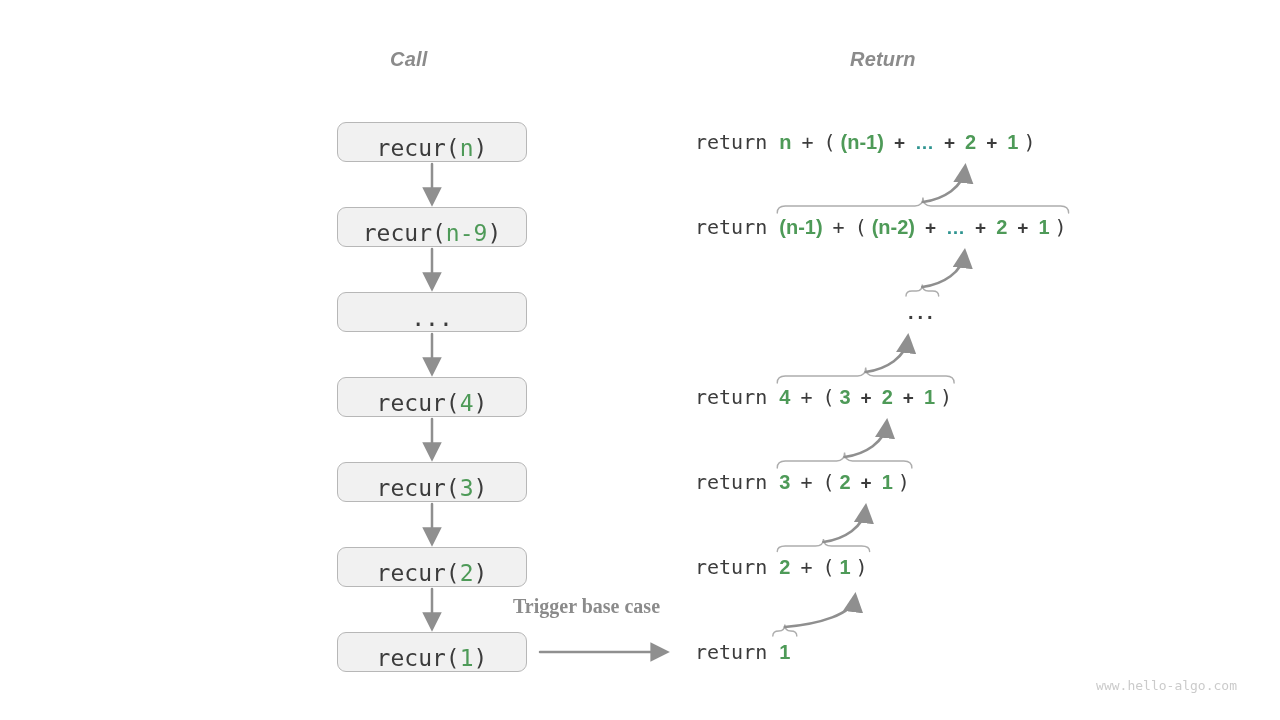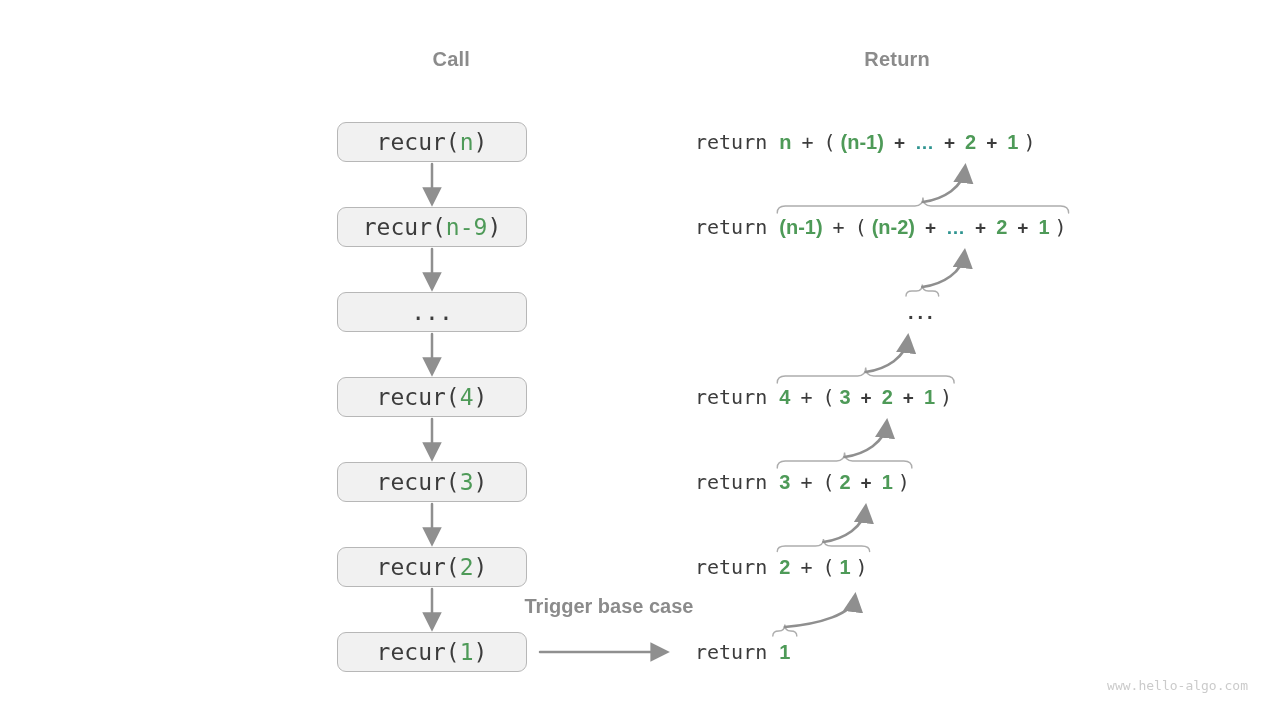--- a/index.html
+++ b/index.html
@@ -2,50 +2,50 @@
 <html><head>
 <meta charset="utf-8">
 <style>
   html,body{margin:0;padding:0;background:#ffffff;}
   #canvas{
     position:relative;width:1280px;height:720px;background:#ffffff;overflow:hidden;
     font-family:"Liberation Sans", sans-serif;
   }
   .col-header{
     position:absolute;top:48px;font-size:20px;font-weight:bold;color:var(--gray-label);
-    text-align:right;letter-spacing:.2px;
+    text-align:left;letter-spacing:.2px;font-style:italic;
   }
   #call-header{left:390px;width:80px;}
   #return-header{left:850px;width:80px;}
   .call-box{
     position:absolute;left:337px;width:190px;height:40px;box-sizing:border-box;
     background:var(--box-fill);border:1.5px solid var(--box-border);border-radius:9px;
-    display:flex;align-items:center;justify-content:center;
+    display:flex;align-items:flex-end;justify-content:center;
     font-family:"DejaVu Sans Mono", monospace;font-size:23px;color:var(--dark);
     white-space:pre;
   }
   .call-box .arg{color:var(--green);}
   .return-row{
     position:absolute;height:28px;display:flex;align-items:baseline;white-space:pre;
   }
   .return-row span{line-height:28px;display:inline-block;}
   .seg-kw{font-family:"DejaVu Sans Mono", monospace;font-size:20px;color:var(--dark);margin-right:12px;}
   .seg-op{font-family:"Liberation Sans", sans-serif;font-weight:bold;font-size:20px;color:var(--green);}
   .seg-plus{font-family:"DejaVu Sans Mono", monospace;font-size:20px;color:var(--dark);margin:0 10px;}
   .seg-paren{font-family:"DejaVu Sans Mono", monospace;font-size:20px;color:var(--dark);}
   .seg-cg{font-family:"Liberation Sans", sans-serif;font-weight:bold;font-size:20px;color:var(--green);margin:0 5px;}
   .seg-cd{font-family:"Liberation Sans", sans-serif;font-weight:bold;font-size:19px;color:var(--dark);margin:0 5px;}
   .seg-ct{font-family:"Liberation Sans", sans-serif;font-weight:bold;font-size:19px;color:var(--teal);margin:0 5px;}
   .seg-dots{font-family:"Liberation Sans", sans-serif;font-weight:bold;font-size:20px;color:var(--dark);letter-spacing:4px;}
   #trigger-label{
-    position:absolute;left:513px;top:595px;width:192px;text-align:center;
-    font-size:20px;font-weight:bold;color:var(--gray-label);
+    position:absolute;left:513px;top:595px;width:192px;
+    font-size:20px;font-weight:bold;color:var(--gray-label);font-family:Liberation Serif, serif;
   }
   #watermark{
-    position:absolute;right:32px;top:678px;
+    position:absolute;right:43px;top:678px;
     font-family:"DejaVu Sans Mono", monospace;font-size:13px;color:#cbcbcb;
   }
   #overlay{position:absolute;left:0;top:0;width:1280px;height:720px;pointer-events:none;}
 </style>
 </head>
 <body>
 
 <div id="canvas" style="--green: #4E9A58; --teal: #2E9490; --dark: #3C3C3C; --gray-label: #8B8B8B; --box-fill: #F1F1F1; --box-border: #B7B7B7;">
   <div class="col-header" id="call-header">Call</div>
   <div class="col-header" id="return-header">Return</div>

